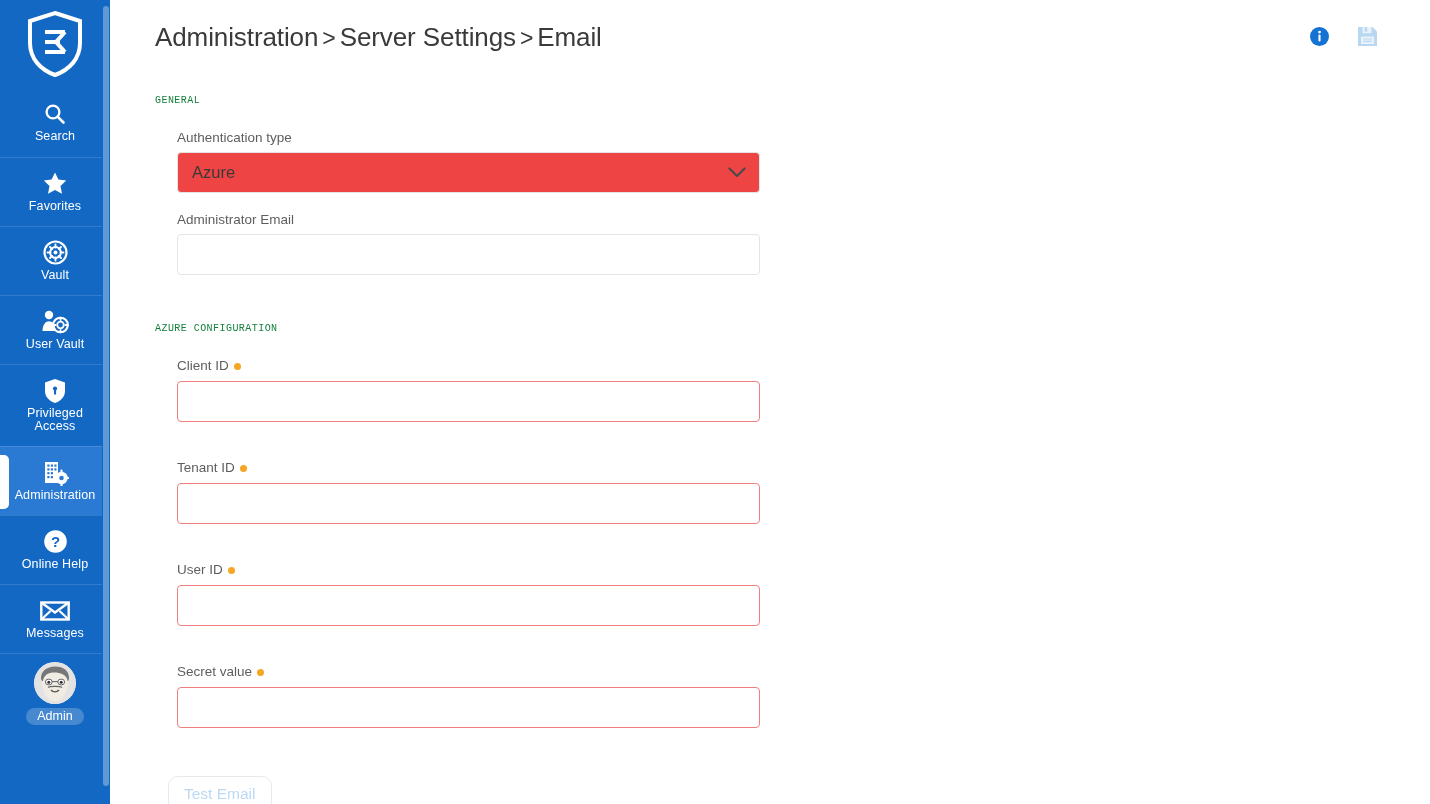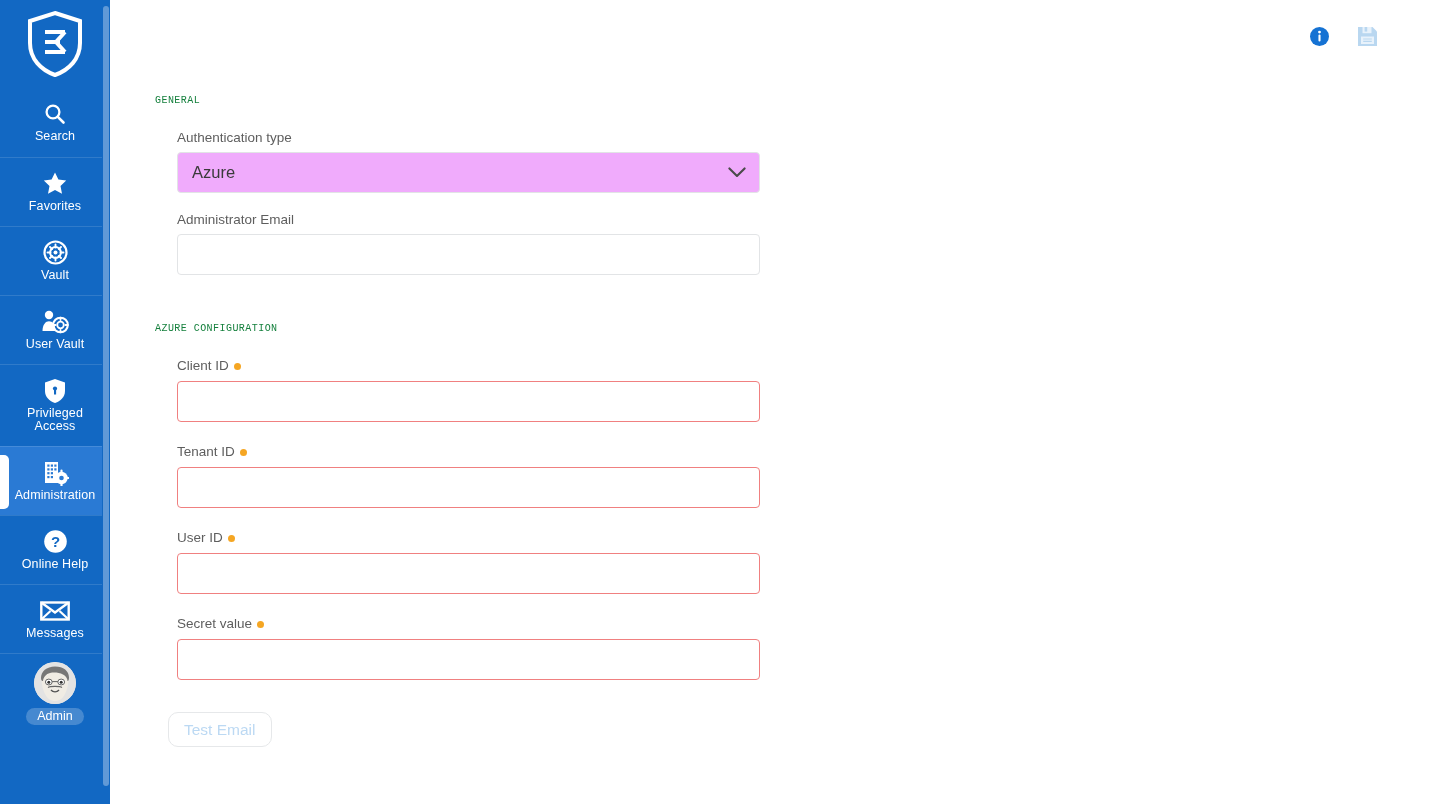--- a/index.html
+++ b/index.html
@@ -228,37 +228,37 @@
   .select-wrap {
     position: relative;
     width: 583px;
     height: 41px;
   }
   .select-box {
     width: 583px;
     height: 41px;
     border: 1px solid #e2e4e6;
     border-radius: 4px;
-    background: #f0abfc;
+    background: #ef4444;
     display: flex;
     align-items: center;
     padding: 8px 14px;
     font-size: 16.5px;
     color: #3a3a3a;
     cursor: pointer;
   }
   .select-chevron {
     position: absolute;
     right: 14px;
     top: 50%;
     transform: translateY(-50%);
     pointer-events: none;
   }
 
-  .field-azure { margin-bottom: 22px; }
+  .field-azure { margin-bottom: 38px; }
   .field-azure .field-label { margin-bottom: 7px; }
 
   .test-btn {
     margin-left: 13px;
     margin-top: 10px;
     height: 35px;
     padding: 0 15px;
     border: 1px solid #e6e8ea;
     border-radius: 10px;
     background: #ffffff;
@@ -413,20 +413,23 @@
     </div>
 
     <div class="sb-track">
       <div class="sb-thumb"></div>
     </div>
   </nav>
 
   <main class="main">
 
     <div class="topbar">
+      <div class="breadcrumb">
+        <span>Administration</span><span class="sep">&gt;</span><span>Server Settings</span><span class="sep">&gt;</span><span>Email</span>
+      </div>
 
       <div class="topbar-actions">
         <button class="icon-btn">
           <span>
             <svg width="19" height="19" viewBox="0 0 19 19">
               <circle cx="9.5" cy="9.5" r="9.5" fill="#1572d3"></circle>
               <circle cx="9.5" cy="5.1" r="1.45" fill="#ffffff"></circle>
               <rect x="8.45" y="7.6" width="2.1" height="7" rx="1" fill="#ffffff"></rect>
             </svg>
           </span>

